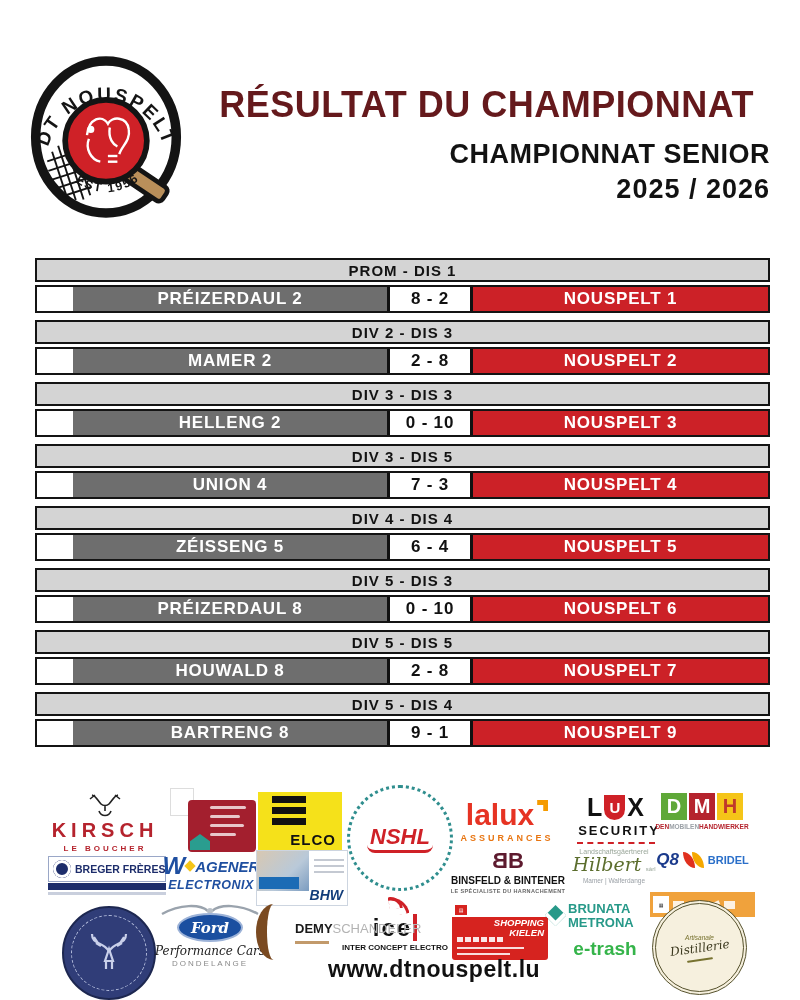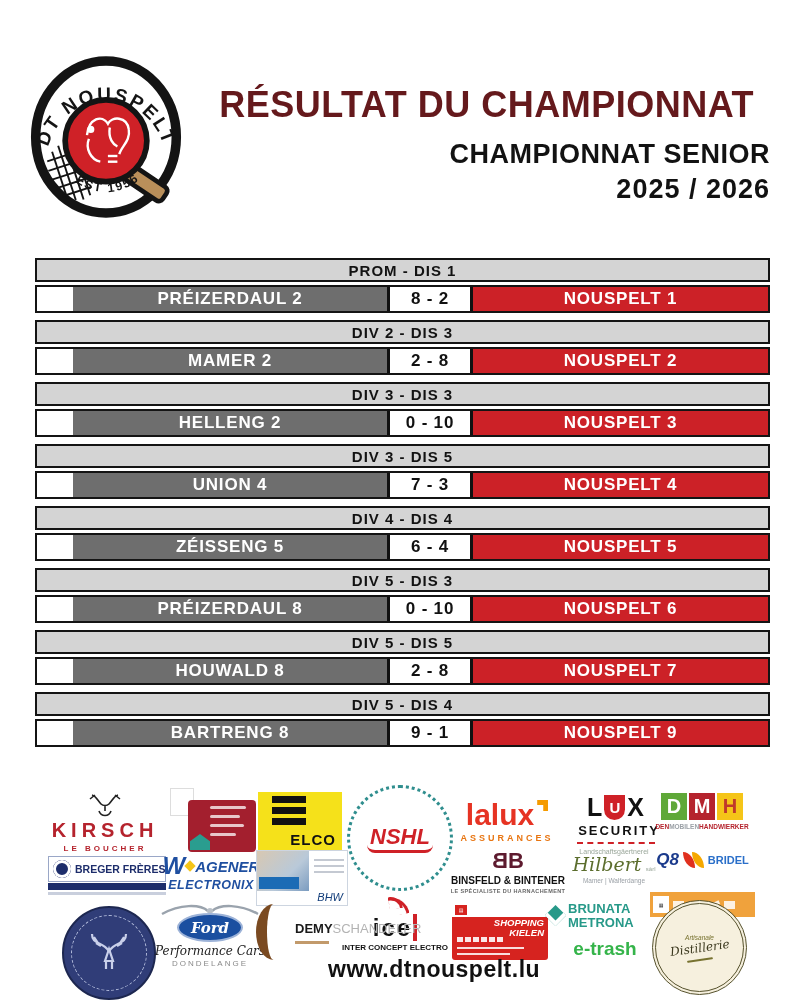--- a/index.html
+++ b/index.html
@@ -85,21 +85,21 @@
   .wag-w{font-size:24px;line-height:1;}
   .wag-diamond{width:8px;height:8px;background:#f5c518;transform:rotate(45deg);margin:0 1px;}
   .wag-rest{font-size:15px;}
   .wag-line2{font-size:12.5px;font-style:italic;font-weight:800;color:#1f4fa0;letter-spacing:.5px;}
 
   .bhw{left:256px;top:72px;width:90px;height:54px;display:block;border:1px solid #cdd5e0;background:#fff;}
   .bhw-photo{position:absolute;left:0;top:0;width:52px;height:40px;
              background:linear-gradient(135deg,#d8c8b2 0%,#b9c9d9 60%,#7b9cc0 100%);}
   .bhw-cap{position:absolute;left:2px;top:26px;width:40px;height:12px;background:#1b6bb5;}
   .bhw-line{position:absolute;right:3px;height:2px;width:30px;background:#c4c9d2;}
-  .bhw-name{position:absolute;right:4px;bottom:2px;font-size:11px;font-weight:400;font-style:italic;color:#123d7a;}
+  .bhw-name{position:absolute;right:4px;bottom:2px;font-size:14px;font-weight:700;font-style:italic;color:#123d7a;}
 
   .ice{left:348px;top:118px;width:94px;}
   .ice-arc{border:solid #cf2127;border-width:3px 3px 0 0;border-radius:0 100% 0 0;transform:rotate(-10deg);}
   .ice-arc1{width:10px;height:10px;} .ice-arc2{width:16px;height:16px;margin-top:-13px;margin-left:6px;}
   .ice-name{font-size:24px;font-weight:800;color:#111;letter-spacing:2px;line-height:1;margin-top:1px;}
   .ice-name .e{color:#111;border-right:4px solid #cf2127;padding-right:1px;}
   .ice-tag{font-size:8px;font-weight:800;color:#111;margin-top:3px;white-space:nowrap;}
 
   .bb{left:452px;top:72px;width:112px;}
   .bb-mono{font-size:22px;font-weight:800;color:#5d1a2e;line-height:1;display:flex;}

